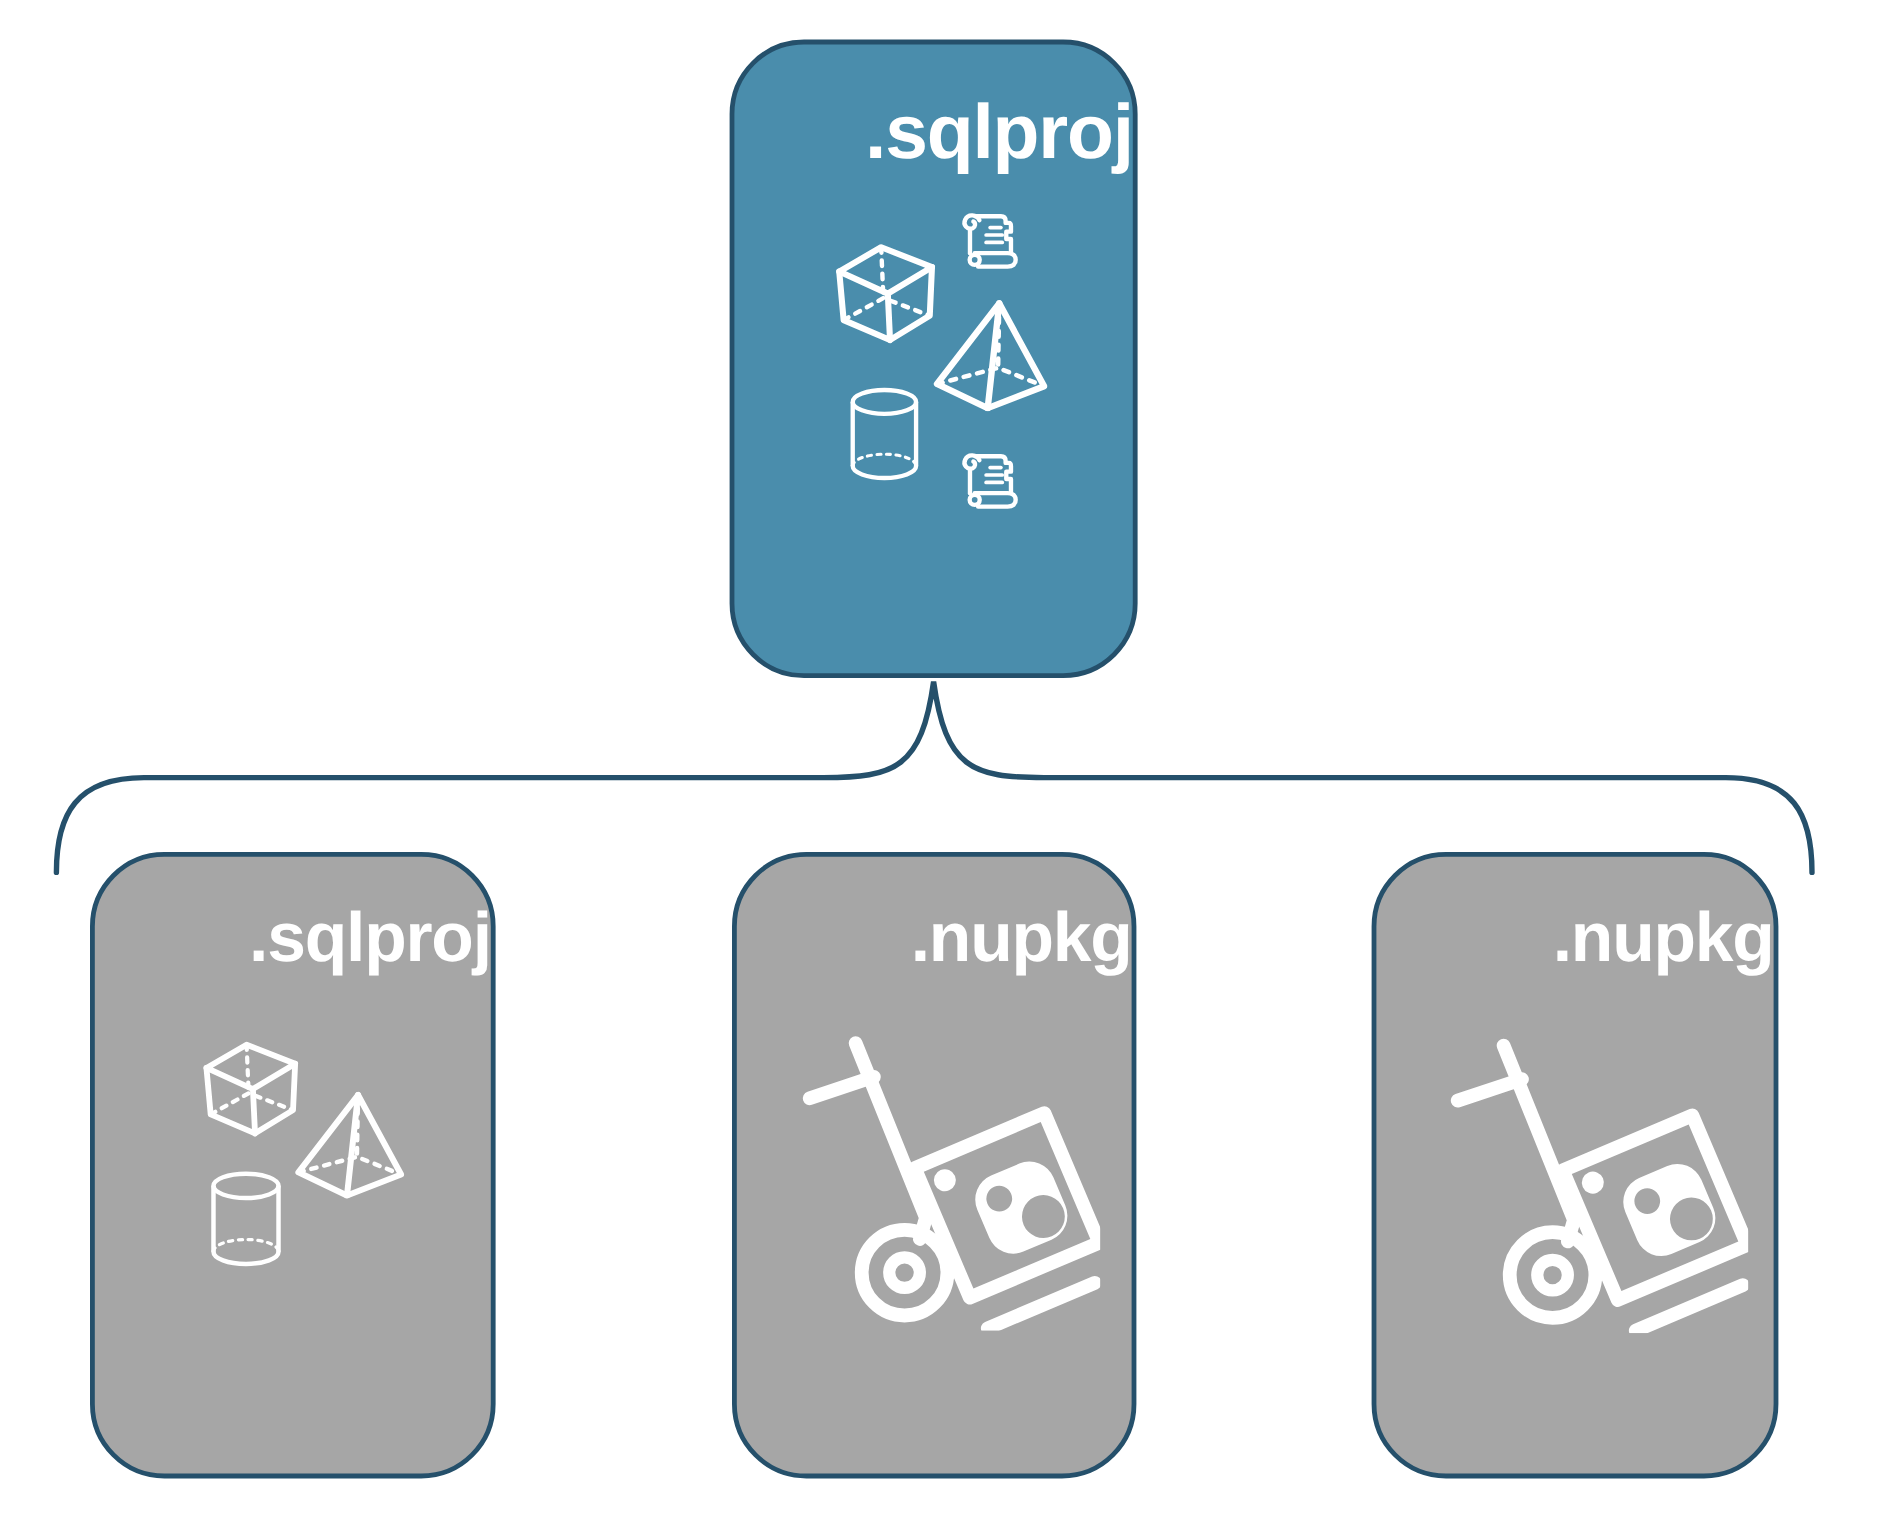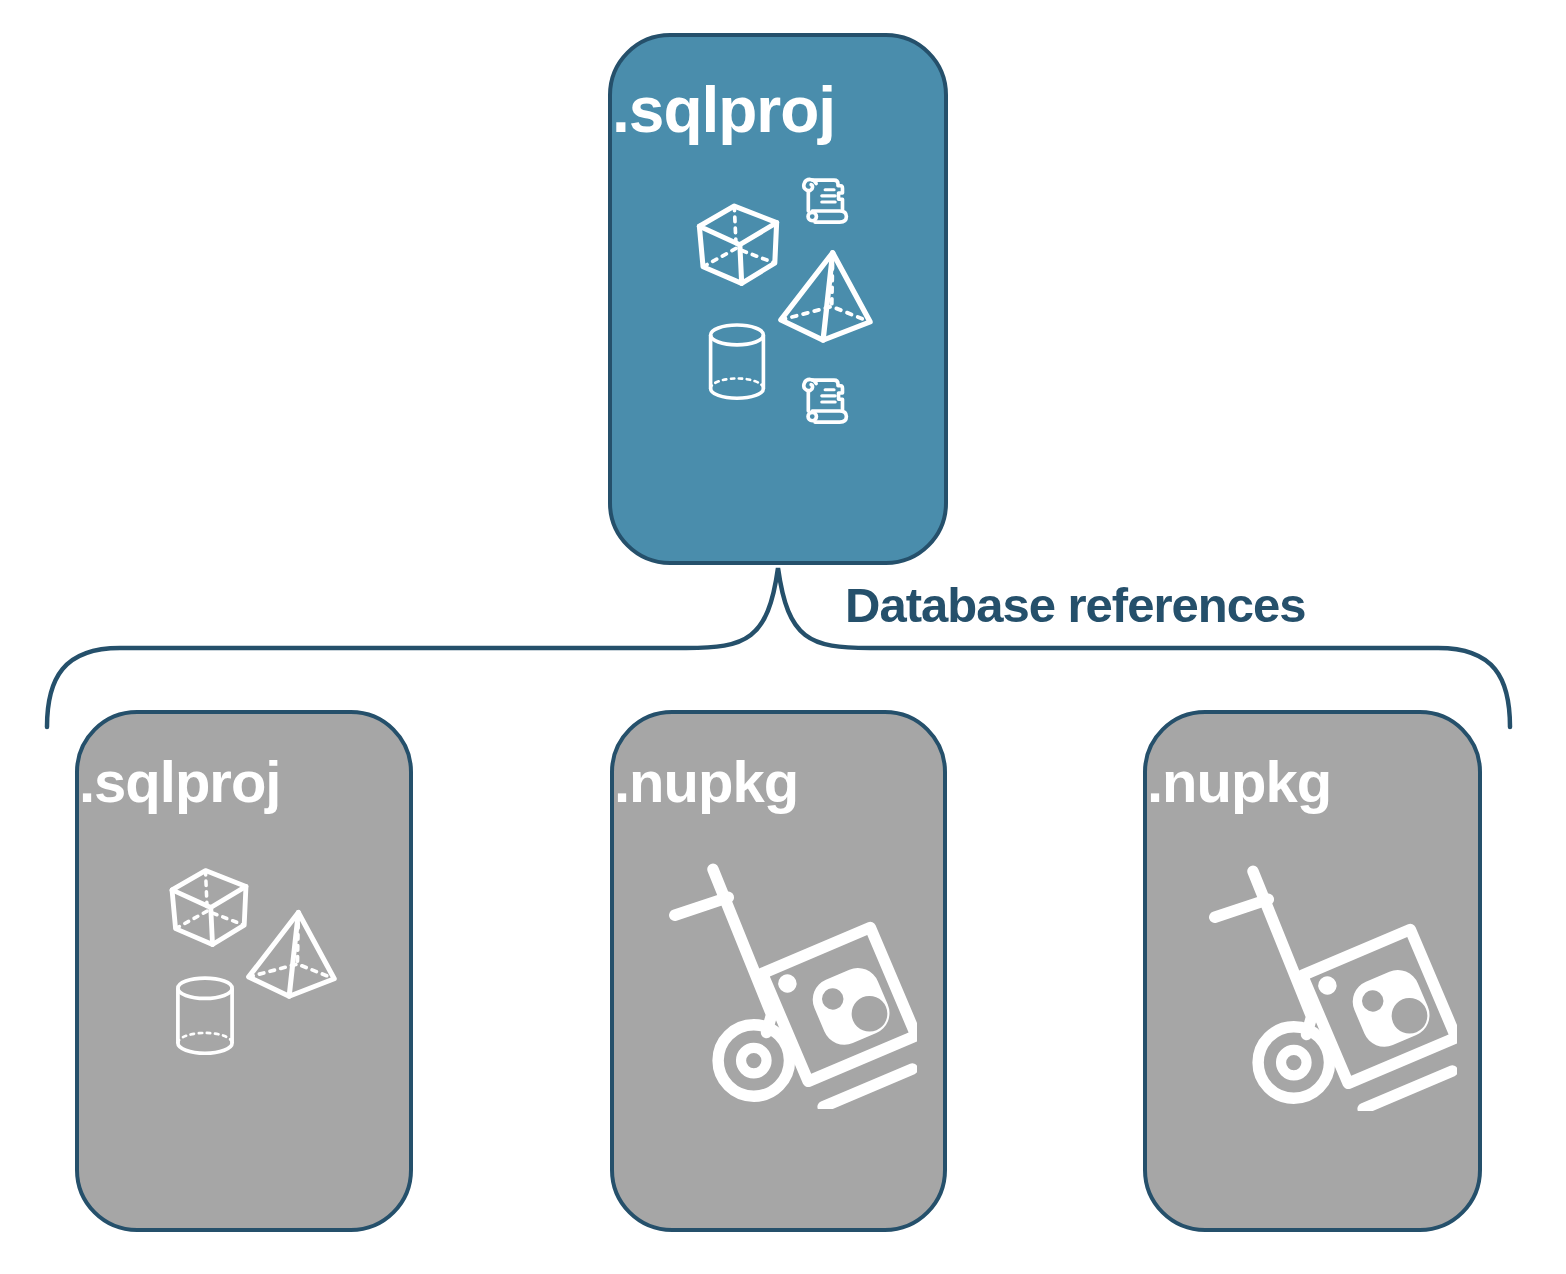--- a/index.html
+++ b/index.html
@@ -28,21 +28,21 @@
     position:absolute;
     box-sizing:border-box;
     border:4px solid var(--node-border,#25506b);
     border-radius:62px;
   }
   .node--primary{ background:var(--node-primary-fill,#4a8dac); }
   .node--secondary{ background:var(--node-secondary-fill,#a6a6a6); }
   .node-title{
     color:var(--node-title-text,#ffffff);
     font-weight:bold;
-    text-align:left;
+    text-align:right;
     line-height:1.1;
     letter-spacing:-1px;
   }
   .node--top .node-title{ font-size:64px; margin-top:38px; }
   .node--bottom .node-title{ font-size:58px; margin-top:36px; }
   .icon{
     position:absolute;
     color:var(--icon-stroke,#ffffff);
     display:block;
   }
@@ -139,21 +139,20 @@
   <svg class="brace-layer" width="1566" height="1274" viewBox="0 0 1566 1274">
     <path d="M 47 727
              C 47 678, 64 648, 120 648
              L 686 648
              C 746 648, 768 640, 778 568
              C 788 640, 810 648, 870 648
              L 1438 648
              C 1494 648, 1510 678, 1510 727" fill="none" stroke="var(--connector-stroke,#25506b)" stroke-width="4.5" stroke-linecap="round"></path>
   </svg>
 
-  <div class="connector-label">Database references</div>
 
   <div class="node node--primary node--top" style="left:608px; top:33px; width:340px; height:532px;">
     <div class="node-title">.sqlproj</div>
     <svg class="icon" style="left:80px; top:158px;" width="92" height="92" viewBox="0 0 100 100">
         <use href="#sym-cube"></use>
       </svg>
     <svg class="icon" style="left:184px; top:136px;" width="56" height="58" viewBox="0 0 100 100">
         <use href="#sym-scroll"></use>
       </svg>
     <svg class="icon" style="left:162px; top:210px;" width="102" height="96" viewBox="0 0 100 100">

